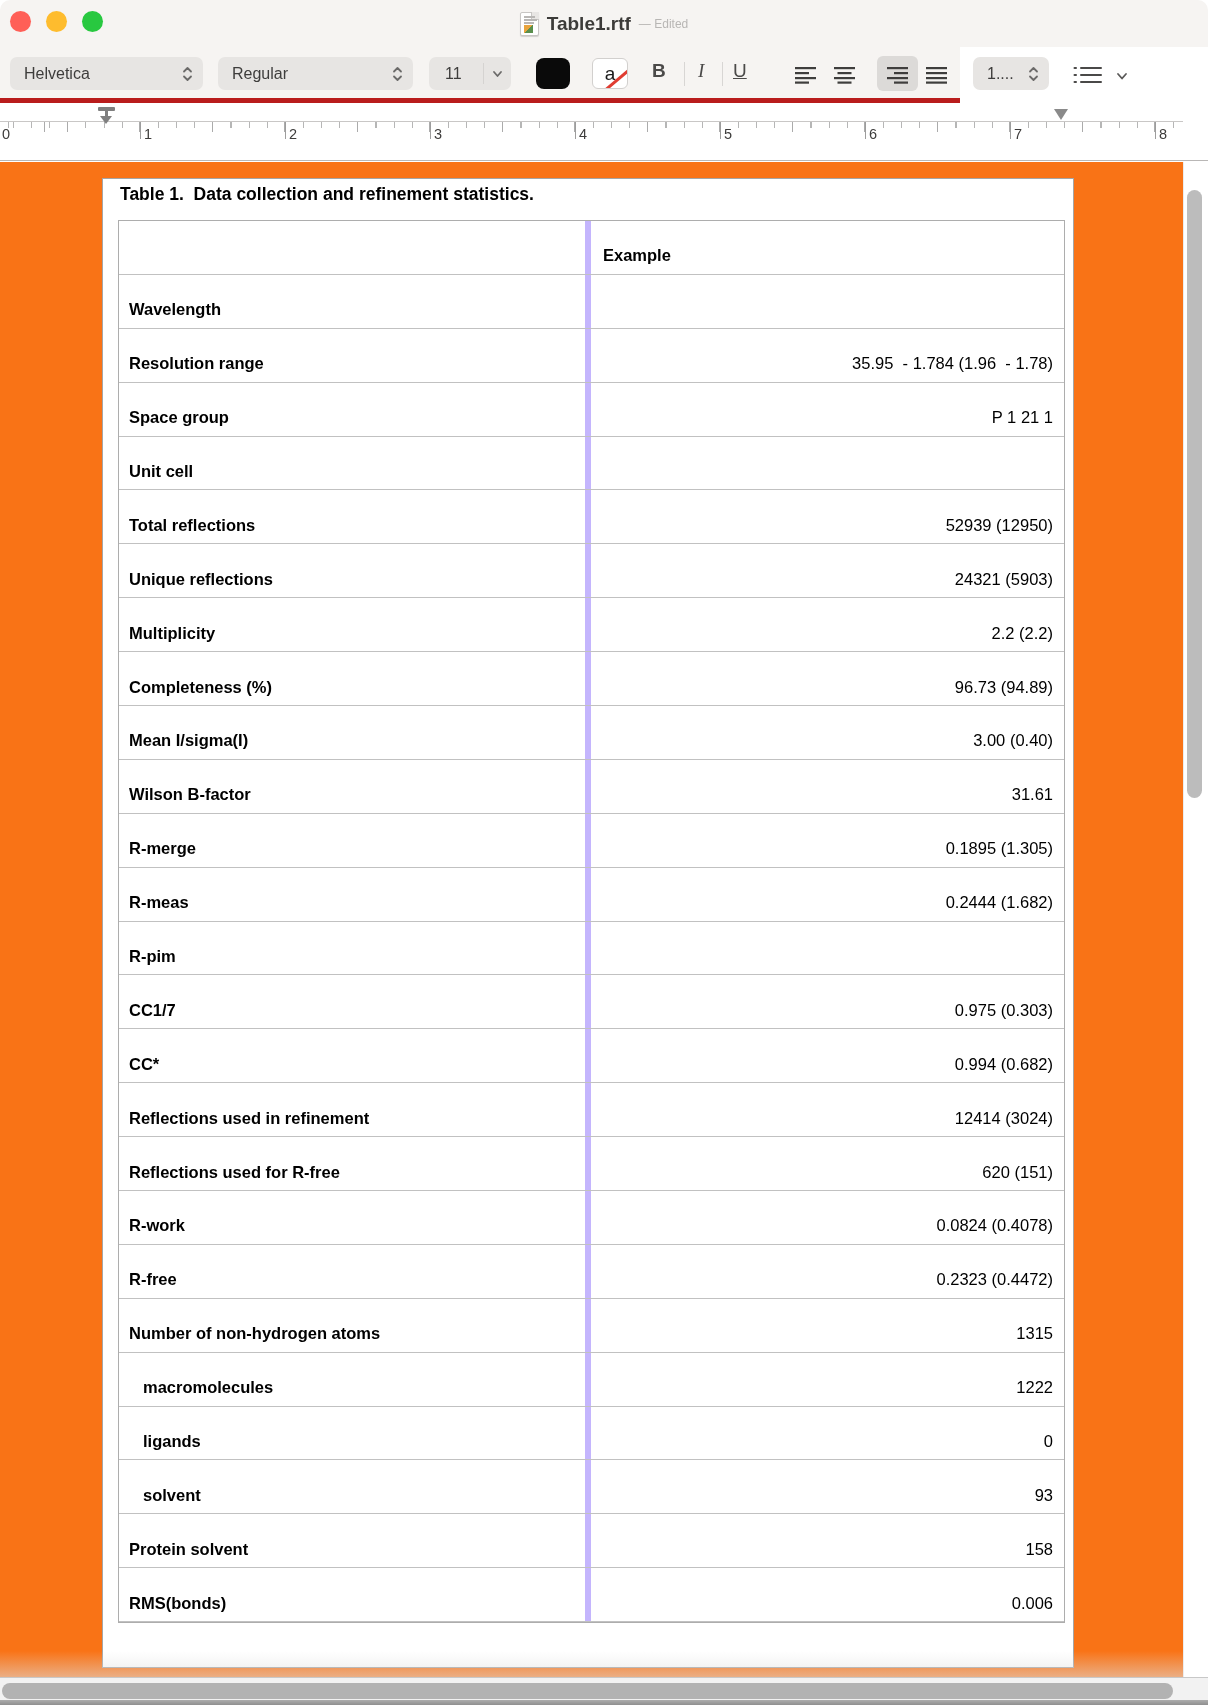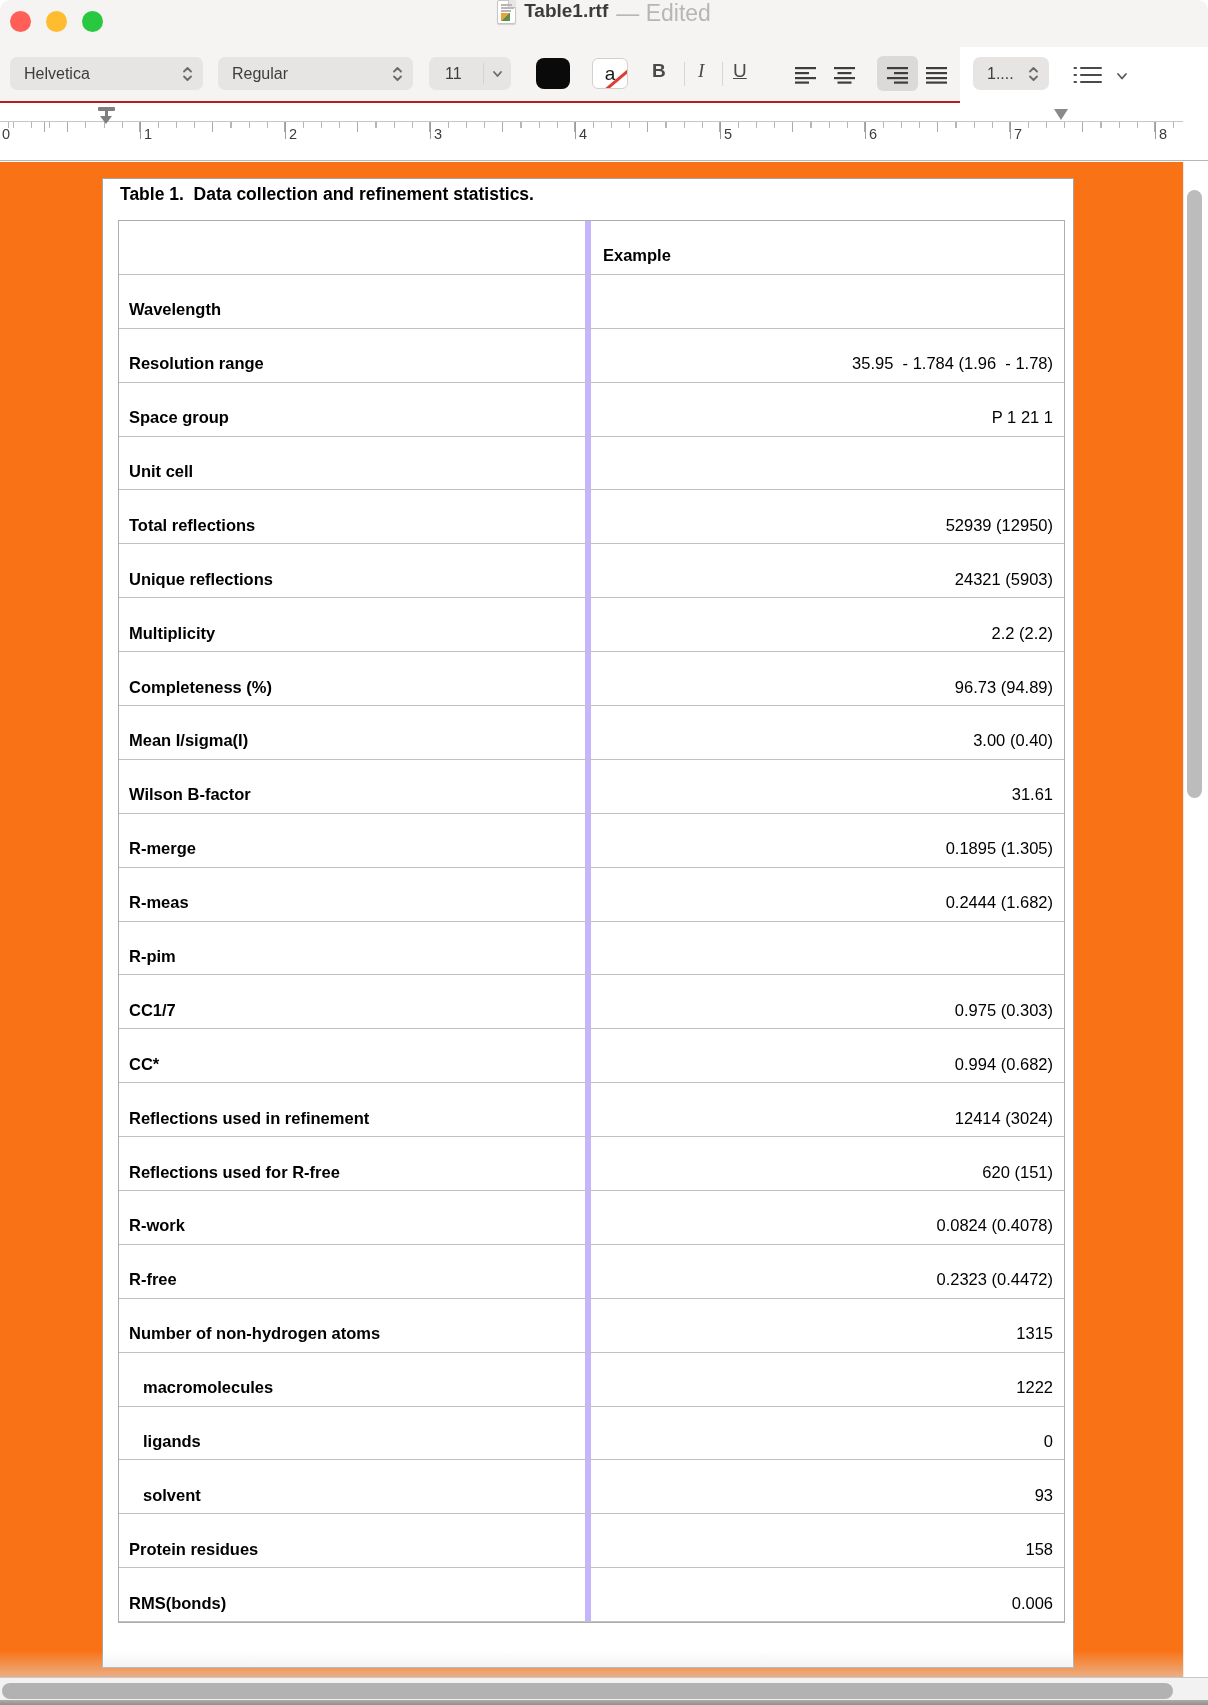--- a/index.html
+++ b/index.html
@@ -6,30 +6,30 @@
   *{box-sizing:border-box;}
   body{font-family:"Liberation Sans","DejaVu Sans",sans-serif;-webkit-font-smoothing:antialiased;}
   #window{position:relative;width:1208px;height:1705px;background:#ffffff;overflow:hidden;border-radius:10px 10px 0 0;}
 
   
   .titlebar{position:absolute;left:0;top:0;width:1208px;height:47px;background:#f6f4f2;}
   .traffic{position:absolute;top:11px;width:21px;height:21px;border-radius:50%;}
   .t-red{left:10px;background:#ff5f57;}
   .t-yellow{left:46px;background:#febc2e;}
   .t-green{left:82px;background:#28c840;}
-  .title-group{position:absolute;left:0;top:0;width:1208px;height:47px;display:flex;justify-content:center;gap:8px;}
+  .title-group{position:absolute;left:0;top:0;width:1208px;height:47px;display:flex;align-items:center;justify-content:center;gap:8px;}
   .doc-icon{position:relative;width:19px;height:24px;background:#ffffff;border:1px solid #c8c6c4;border-radius:2px;box-shadow:0 1px 1px rgba(0,0,0,.15);}
   .doc-icon:before{content:"";position:absolute;right:-1px;top:-1px;width:7px;height:7px;background:#e8e6e4;border-left:1px solid #c8c6c4;border-bottom:1px solid #c8c6c4;}
   .doc-line{position:absolute;left:3px;height:2px;background:#b9b7b5;}
   .doc-img{position:absolute;left:3px;top:12px;width:9px;height:8px;background:linear-gradient(135deg,#e8a33d 0 50%,#5a8f4e 50% 100%);}
   .title-main{font-size:19px;font-weight:700;color:#3c3b39;}
-  .title-status{font-size:23px;font-weight:400;color:#b8b6b4;}
-
-  
-  .toolbar{position:absolute;left:0;top:47px;width:960px;height:56px;background:#f6f4f2;border-bottom:2px solid #b91c1c;padding-left:48px;}
+  .title-status{font-size:12px;font-weight:400;color:#b8b6b4;}
+
+  
+  .toolbar{position:absolute;left:0;top:47px;width:960px;height:56px;background:#f6f4f2;border-bottom:5px solid #b91c1c;padding-left:48px;}
   .pill{position:absolute;top:10px;height:33px;background:#e7e5e3;border-radius:7px;display:flex;align-items:center;color:#3e3d3c;font-size:16px;}
   .pill .pill-label{padding-left:14px;flex:1;}
   .updown{margin-right:10px;flex:0 0 auto;}
   .swatch-black{position:absolute;left:536px;top:11px;width:34px;height:31px;background:#0a0a0a;border-radius:8px;}
   .swatch-slash{position:absolute;left:592px;top:11px;width:36px;height:31px;background:#ffffff;border:1px solid #d2d0ce;border-radius:6px;display:flex;align-items:center;justify-content:center;font-size:19px;color:#1a1a1a;overflow:hidden;}
   .swatch-slash:before{content:"";position:absolute;left:-6px;bottom:4px;width:52px;height:2.5px;background:#e03c31;transform:rotate(-40deg);}
   .btn-text{position:absolute;top:13px;font-size:19px;color:#4b4a49;}
   .tb-sep{position:absolute;top:15px;width:1px;height:24px;background:#d8d6d4;}
   .align-sel{position:absolute;left:877px;top:9px;width:41px;height:35px;background:#dcdad8;border-radius:6px;}
   .align-icon{position:absolute;top:19px;}
@@ -347,21 +347,21 @@
     <div class="cell label indent">ligands</div>
     <div class="cell value">0</div>
   </div>
 
   <div class="t-row">
     <div class="cell label indent">solvent</div>
     <div class="cell value">93</div>
   </div>
 
   <div class="t-row">
-    <div class="cell label">Protein residues</div>
+    <div class="cell label">Protein solvent</div>
     <div class="cell value">158</div>
   </div>
 
   <div class="t-row">
     <div class="cell label">RMS(bonds)</div>
     <div class="cell value">0.006</div>
   </div>
 </div>
     </div>
     <div class="doc-fade"></div>

